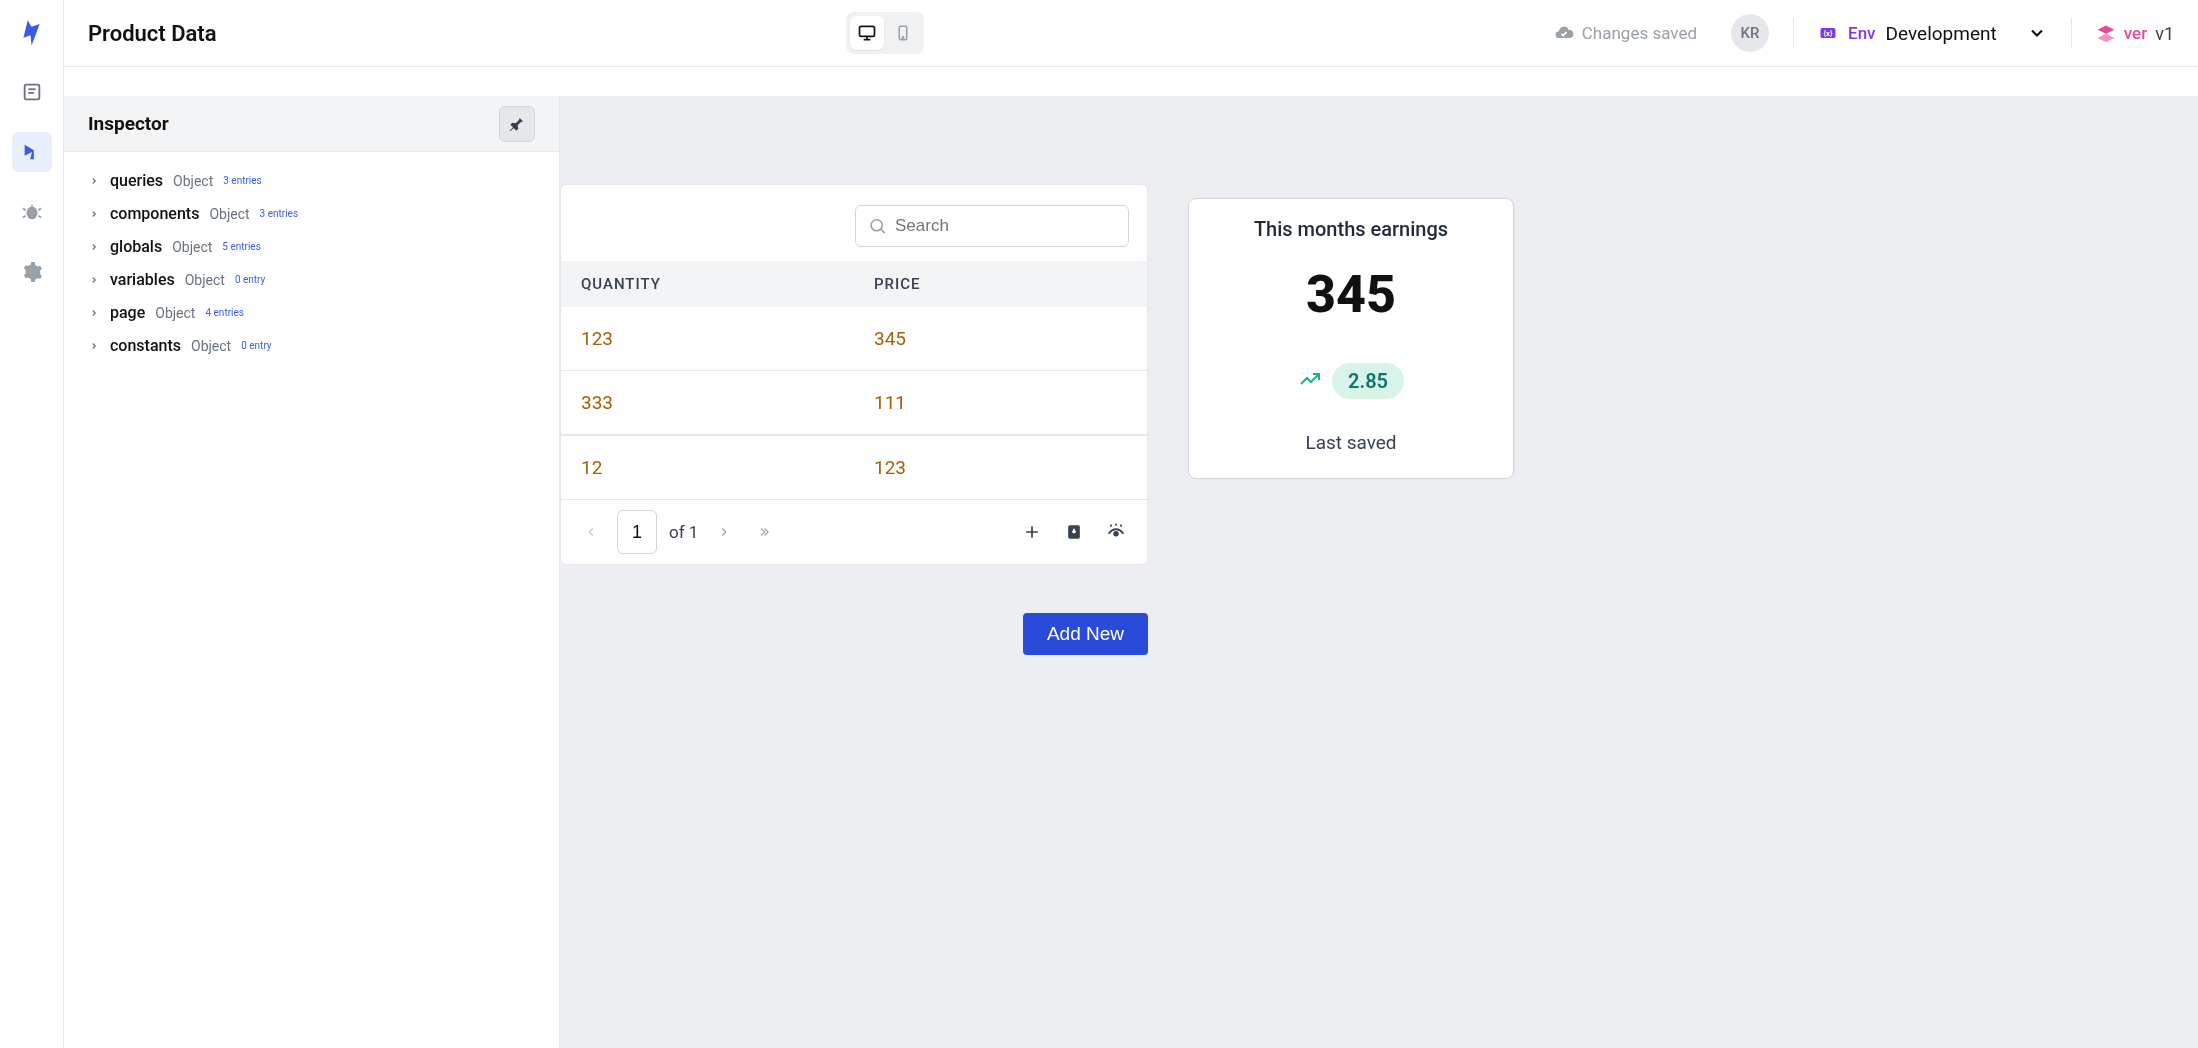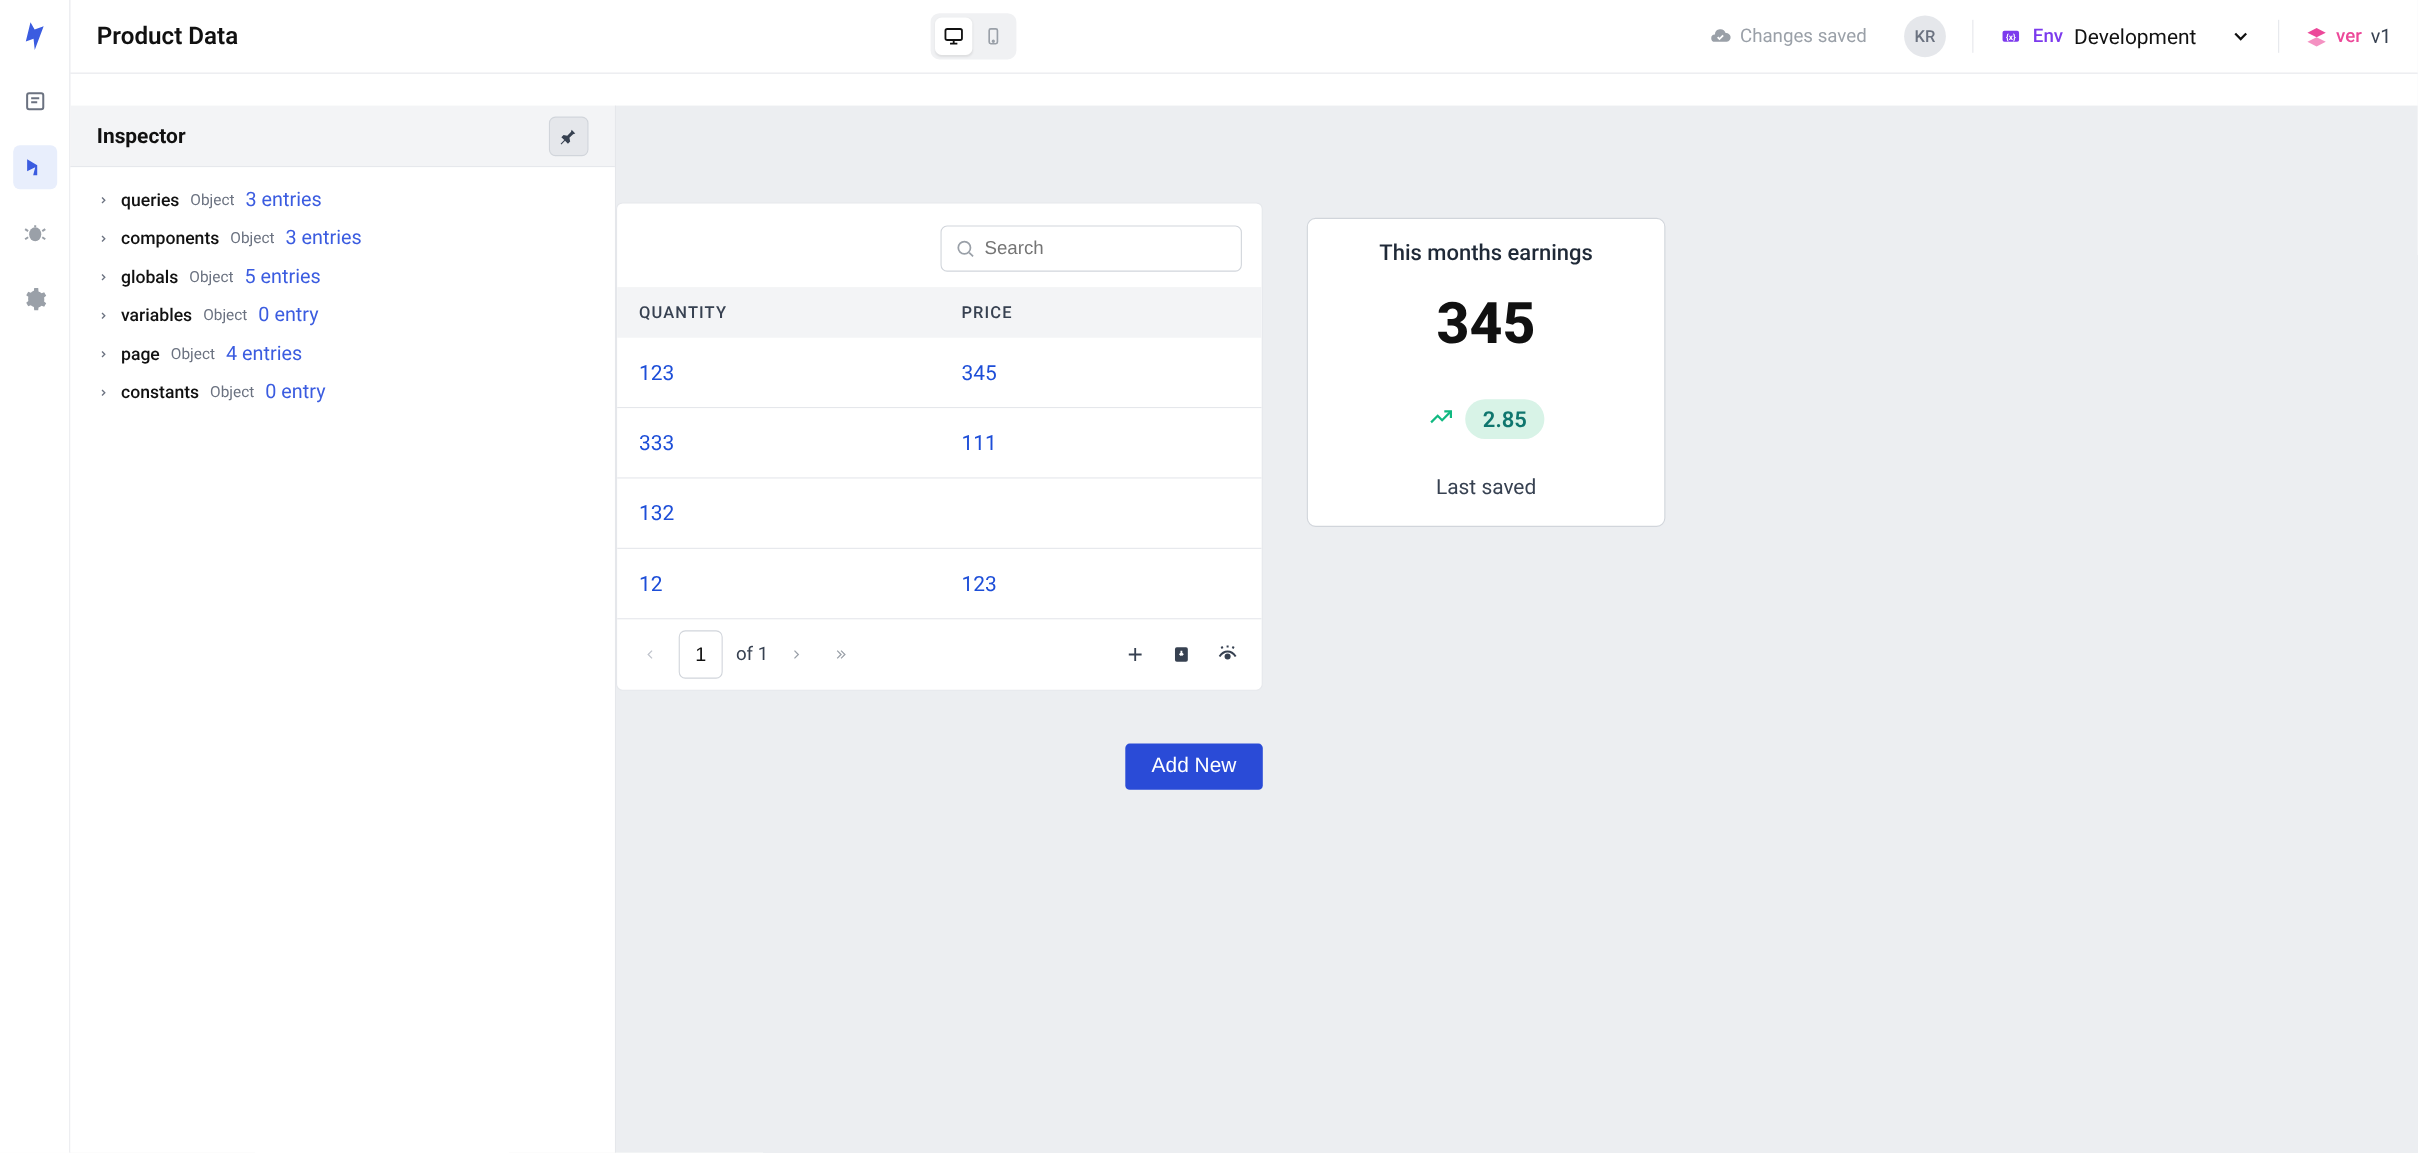--- a/index.html
+++ b/index.html
@@ -41,36 +41,36 @@
 
 .inspector { width: 496px; background: #f3f4f6; border-right: 1px solid #e5e7eb; display: flex; flex-direction: column; }
 .inspector-header { height: 56px; display: flex; align-items: center; justify-content: space-between; padding: 0 24px; border-bottom: 1px solid #e5e7eb; }
 .inspector-title { font-size: 19px; font-weight: 700; color: #111; }
 .pin-btn { width: 36px; height: 36px; border-radius: 6px; border: 1px solid #d1d5db; background: #e5e7eb; display: flex; align-items: center; justify-content: center; cursor: pointer; color: #374151; }
 .inspector-body { background: #fff; flex: 1; padding: 12px 0; }
 .tree-row { display: flex; align-items: center; gap: 10px; padding: 7px 24px; cursor: pointer; font-size: 16px; }
 .tree-caret { color: #6b7280; width: 12px; display: flex; justify-content: center; }
 .tree-name { color: #111; font-weight: 500; }
 .tree-type { color: #6b7280; font-size: 14px; }
-.tree-entries { color: #3b5ce0; font-size: 18px; }
+.tree-entries { color: #3b5ce0; font-size: 10px; }
 
 
 .canvas { flex: 1; background: #eceef1; padding: 0 0 0 0; position: relative; overflow: auto; }
 .canvas-inner { padding: 0; display: flex; gap: 40px; align-items: flex-start; }
 
 
 .table-card { background: #fff; border: 1px solid #e5e7eb; border-radius: 6px; width: 588px; margin-top: 88px; display: flex; flex-direction: column; overflow: hidden; }
 .table-search-row { padding: 20px 18px 14px; display: flex; justify-content: flex-end; }
 .search-box { width: 274px; height: 42px; border: 1px solid #d1d5db; border-radius: 6px; display: flex; align-items: center; padding: 0 12px; gap: 8px; color: #9aa0a8; }
 .search-input { border: none; outline: none; font-size: 17px; color: #374151; flex: 1; background: transparent; }
 .table-head { background: #f3f4f6; display: flex; }
 .th { flex: 1; padding: 14px 20px; font-size: 15px; letter-spacing: 1px; color: #374151; font-weight: 500; }
 .tbody { }
 .trow { display: flex; border-bottom: 1px solid #e5e7eb; }
-.td { flex: 1; padding: 20px 20px; font-size: 19px; color: #1d4ed8; }
+.td { flex: 1; padding: 20px 20px; font-size: 19px; color: #a16207; }
 .table-footer { display: flex; align-items: center; padding: 10px 16px; gap: 12px; }
 .pager-btn { width: 28px; height: 28px; display: flex; align-items: center; justify-content: center; color: #9aa0a8; cursor: pointer; }
 .page-input { width: 40px; height: 44px; border: 1px solid #d1d5db; border-radius: 6px; text-align: center; font-size: 18px; color: #111; }
 .page-of { color: #374151; font-size: 17px; }
 .footer-spacer { flex: 1; }
 .footer-icon { width: 30px; height: 30px; display: flex; align-items: center; justify-content: center; color: #374151; cursor: pointer; }
 
 
 .add-btn-wrap { width: 588px; display: flex; justify-content: flex-end; margin-top: 48px; }
 .add-btn { background: #2a4bd7; color: #fff; font-size: 19px; font-weight: 500; padding: 10px 24px; border: none; border-radius: 4px; cursor: pointer; }
@@ -279,21 +279,20 @@
               <div class="tbody" id="tbody">
                   <div class="trow">
                     <div class="td">123</div>
                     <div class="td">345</div>
                   </div>
                   <div class="trow">
                     <div class="td">333</div>
                     <div class="td">111</div>
                   </div>
                   <div class="trow">
-                    <div class="td">132</div>
                   </div>
                   <div class="trow">
                     <div class="td">12</div>
                     <div class="td">123</div>
                   </div>
                 </div>
               <div class="table-footer">
                 <div class="pager-btn">
                   <svg width="14" height="14" viewBox="0 0 24 24" fill="none" stroke="#c0c4cc" stroke-width="2">
                       <polyline points="15 18 9 12 15 6"></polyline>

